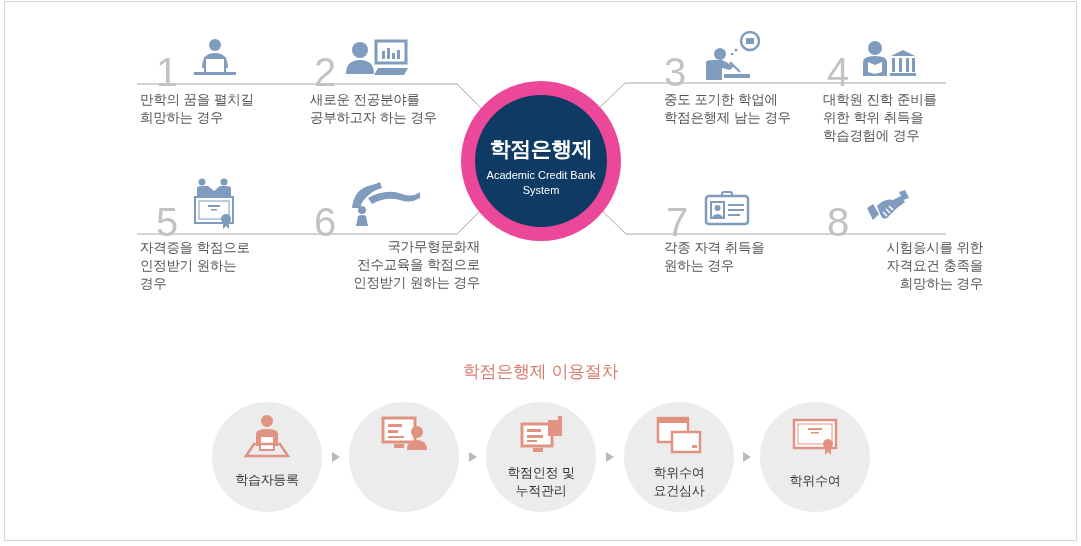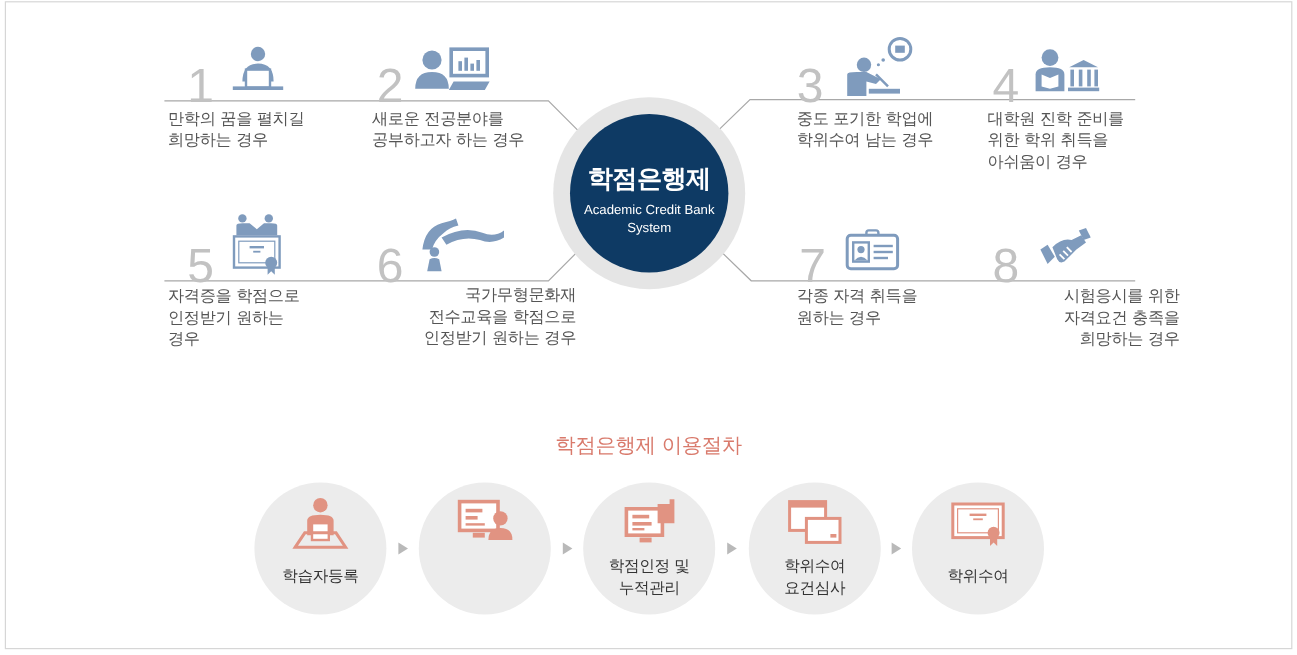--- a/index.html
+++ b/index.html
@@ -8,21 +8,21 @@
   .frame { position: absolute; left: 4px; top: 1px; width: 1073px; height: 540px;
            border: 1px solid #d6d6d6; box-sizing: border-box; background: #fff; }
   svg.lines { position: absolute; left: 0; top: 0; }
   .case { position: absolute; }
   .case .num { position: absolute; font-family: "Liberation Sans", sans-serif; font-size: 40px;
                color: #c2c2c2; line-height: 1; font-weight: normal; }
   .case .icon { position: absolute; }
   .case .desc { position: absolute; font-size: 13.5px; line-height: 18px; color: #555;
                 white-space: pre-line; letter-spacing: -0.3px; }
   .hub { position: absolute; left: 461px; top: 81px; width: 160px; height: 160px;
-         border-radius: 50%; background: #e5e5e5; }
+         border-radius: 50%; background: #ec4899; }
   .hub-inner { position: absolute; left: 14px; top: 14px; width: 132px; height: 132px;
                border-radius: 50%; background: #0e3a64; color: #fff; text-align: center; }
   .hub-title { position: absolute; top: 40px; left: 0; width: 100%; font-size: 21px; font-weight: bold;
                letter-spacing: -0.5px; }
   .hub-sub { position: absolute; top: 73px; left: 0; width: 100%; font-size: 11px; line-height: 15px;
              font-family: "Liberation Sans", sans-serif; white-space: pre-line; }
   .proc-title { position: absolute; left: 0; width: 1081px; top: 360px; text-align: center;
                 font-size: 17px; color: #d97a6c; letter-spacing: -0.3px; }
   .step { position: absolute; width: 110px; height: 110px; border-radius: 50%; background: #ececec; top: 402px; }
   .step .sicon { position: absolute; left: 30px; top: 12px; width: 50px; height: 44px; }
@@ -78,39 +78,39 @@
     <circle cx="50" cy="11" r="9" fill="#fff" stroke="#7f9bbd" stroke-width="2.5"></circle>
     <rect x="46" y="8" width="8" height="6" fill="#7f9bbd"></rect>
     <circle cx="36" cy="20" r="1.5" fill="#7f9bbd"></circle>
     <circle cx="32" cy="24" r="1.3" fill="#7f9bbd"></circle>
     <circle cx="20" cy="24" r="6" fill="#7f9bbd"></circle>
     <path d="M6 50 L6 32 Q6 30 14 30 L22 30 L34 36 L30 40 L22 38 L22 50 Z" fill="#7f9bbd"></path>
     <rect x="24" y="44" width="26" height="4" fill="#7f9bbd"></rect>
     <path d="M30 32 L40 42" stroke="#7f9bbd" stroke-width="2"></path>
   </svg>
   <span class="desc" style="left:0;top:60px;width:160px;">중도 포기한 학업에
-학위수여 남는 경우</span>
+학점은행제 남는 경우</span>
 </div>
 
 <div class="case" style="left:823px;top:30px;">
   <span class="num" style="left:4px;top:22px;">4</span>
   <svg class="icon" style="left:38px;top:10px;" width="56" height="40" viewBox="0 0 56 40">
     <circle cx="14" cy="8" r="7" fill="#7f9bbd"></circle>
     <path d="M2 36 L2 22 Q2 16 14 16 Q26 16 26 22 L26 36 Z" fill="#7f9bbd"></path>
     <path d="M7 22 L14 25 L21 22 L21 32 L14 34 L7 32 Z" fill="#fff"></path>
     <path d="M30 16 L42 10 L54 16 Z" fill="#7f9bbd"></path>
     <rect x="31" y="18" width="3" height="14" fill="#7f9bbd"></rect>
     <rect x="38" y="18" width="3" height="14" fill="#7f9bbd"></rect>
     <rect x="45" y="18" width="3" height="14" fill="#7f9bbd"></rect>
     <rect x="51" y="18" width="3" height="14" fill="#7f9bbd"></rect>
     <rect x="29" y="33" width="26" height="3" fill="#7f9bbd"></rect>
   </svg>
   <span class="desc" style="left:0;top:60px;width:160px;">대학원 진학 준비를
 위한 학위 취득을
-아쉬움이 경우</span>
+학습경험에 경우</span>
 </div>
 
 <div class="case" style="left:140px;top:178px;">
   <span class="num" style="left:16px;top:24px;">5</span>
   <svg class="icon" style="left:52px;top:0px;" width="44" height="52" viewBox="0 0 44 52">
     <circle cx="10" cy="4" r="3.5" fill="#7f9bbd"></circle>
     <circle cx="32" cy="4" r="3.5" fill="#7f9bbd"></circle>
     <path d="M5 18 L5 10 Q5 8 10 8 L16 8 L22 13 L28 8 L34 8 Q39 8 39 10 L39 18 Z" fill="#7f9bbd"></path>
     <rect x="3" y="19" width="38" height="26" fill="#fff" stroke="#7f9bbd" stroke-width="2"></rect>
     <rect x="7" y="23" width="30" height="18" fill="none" stroke="#7f9bbd" stroke-width="1"></rect>

